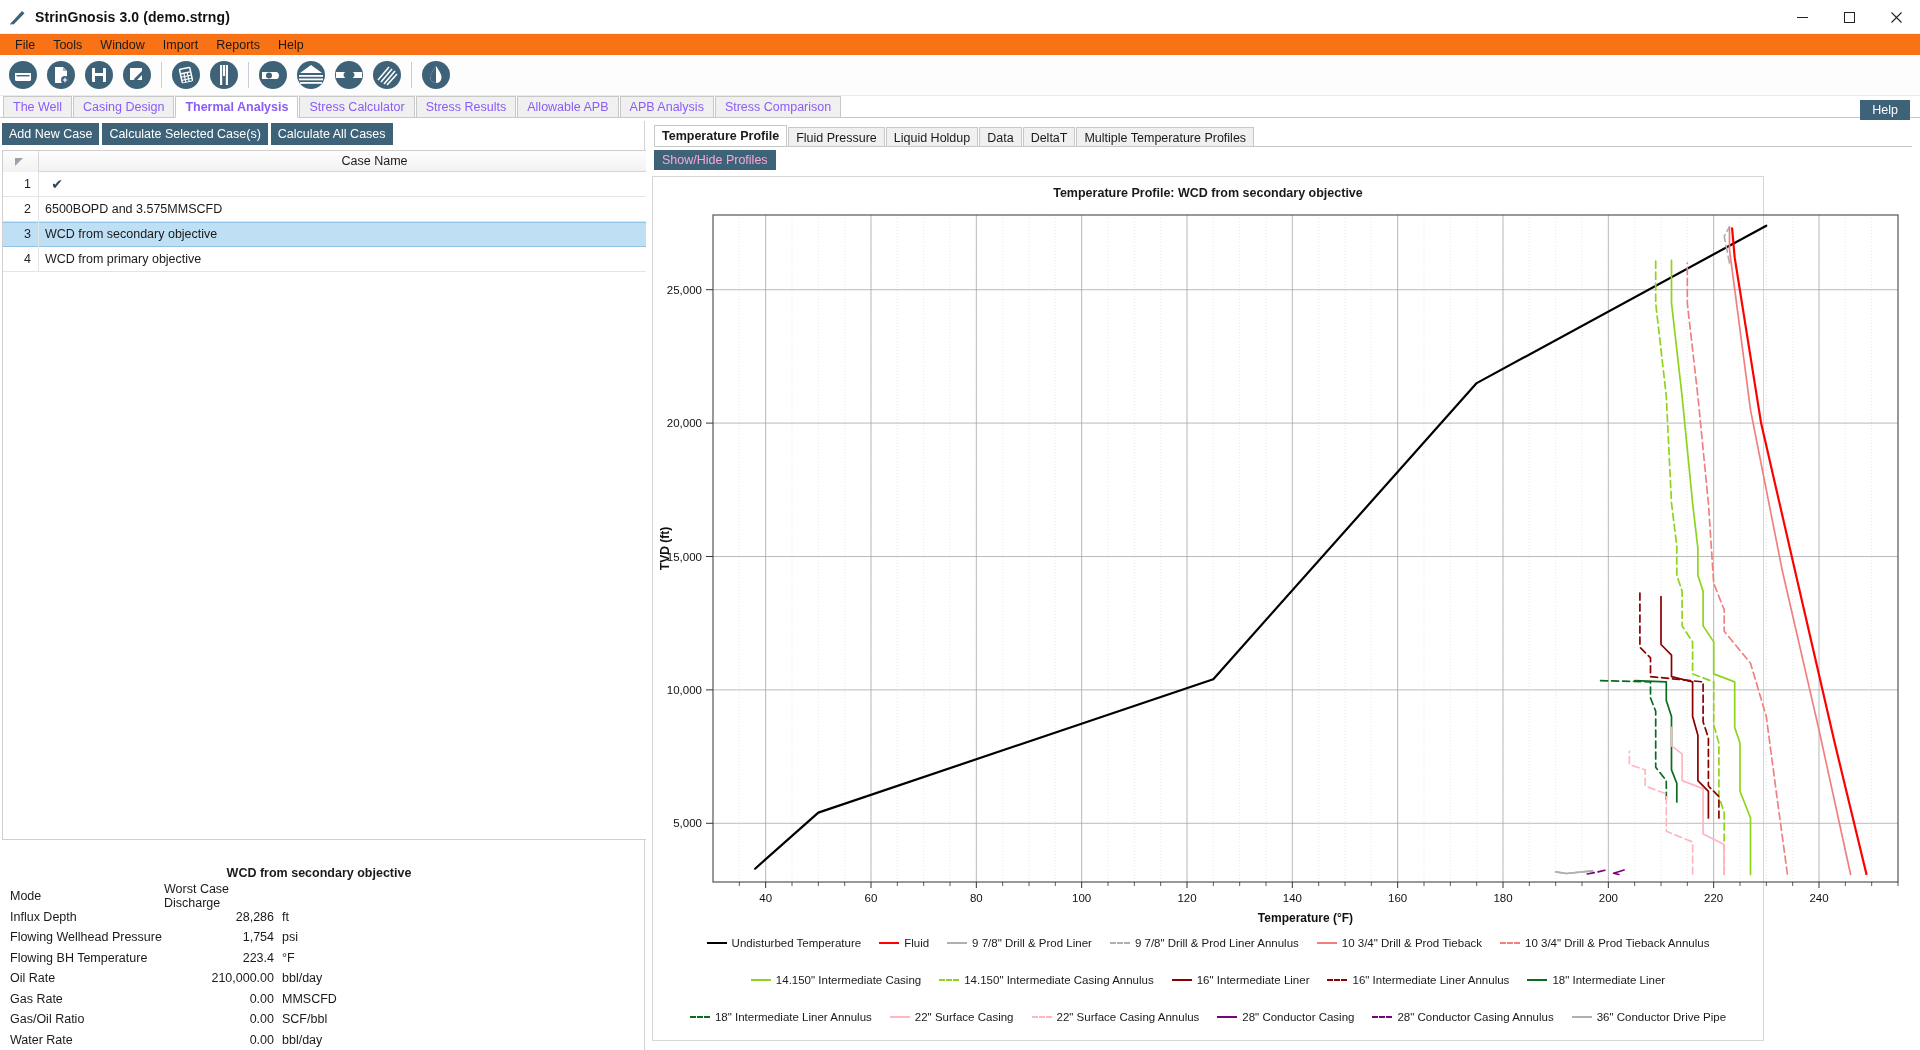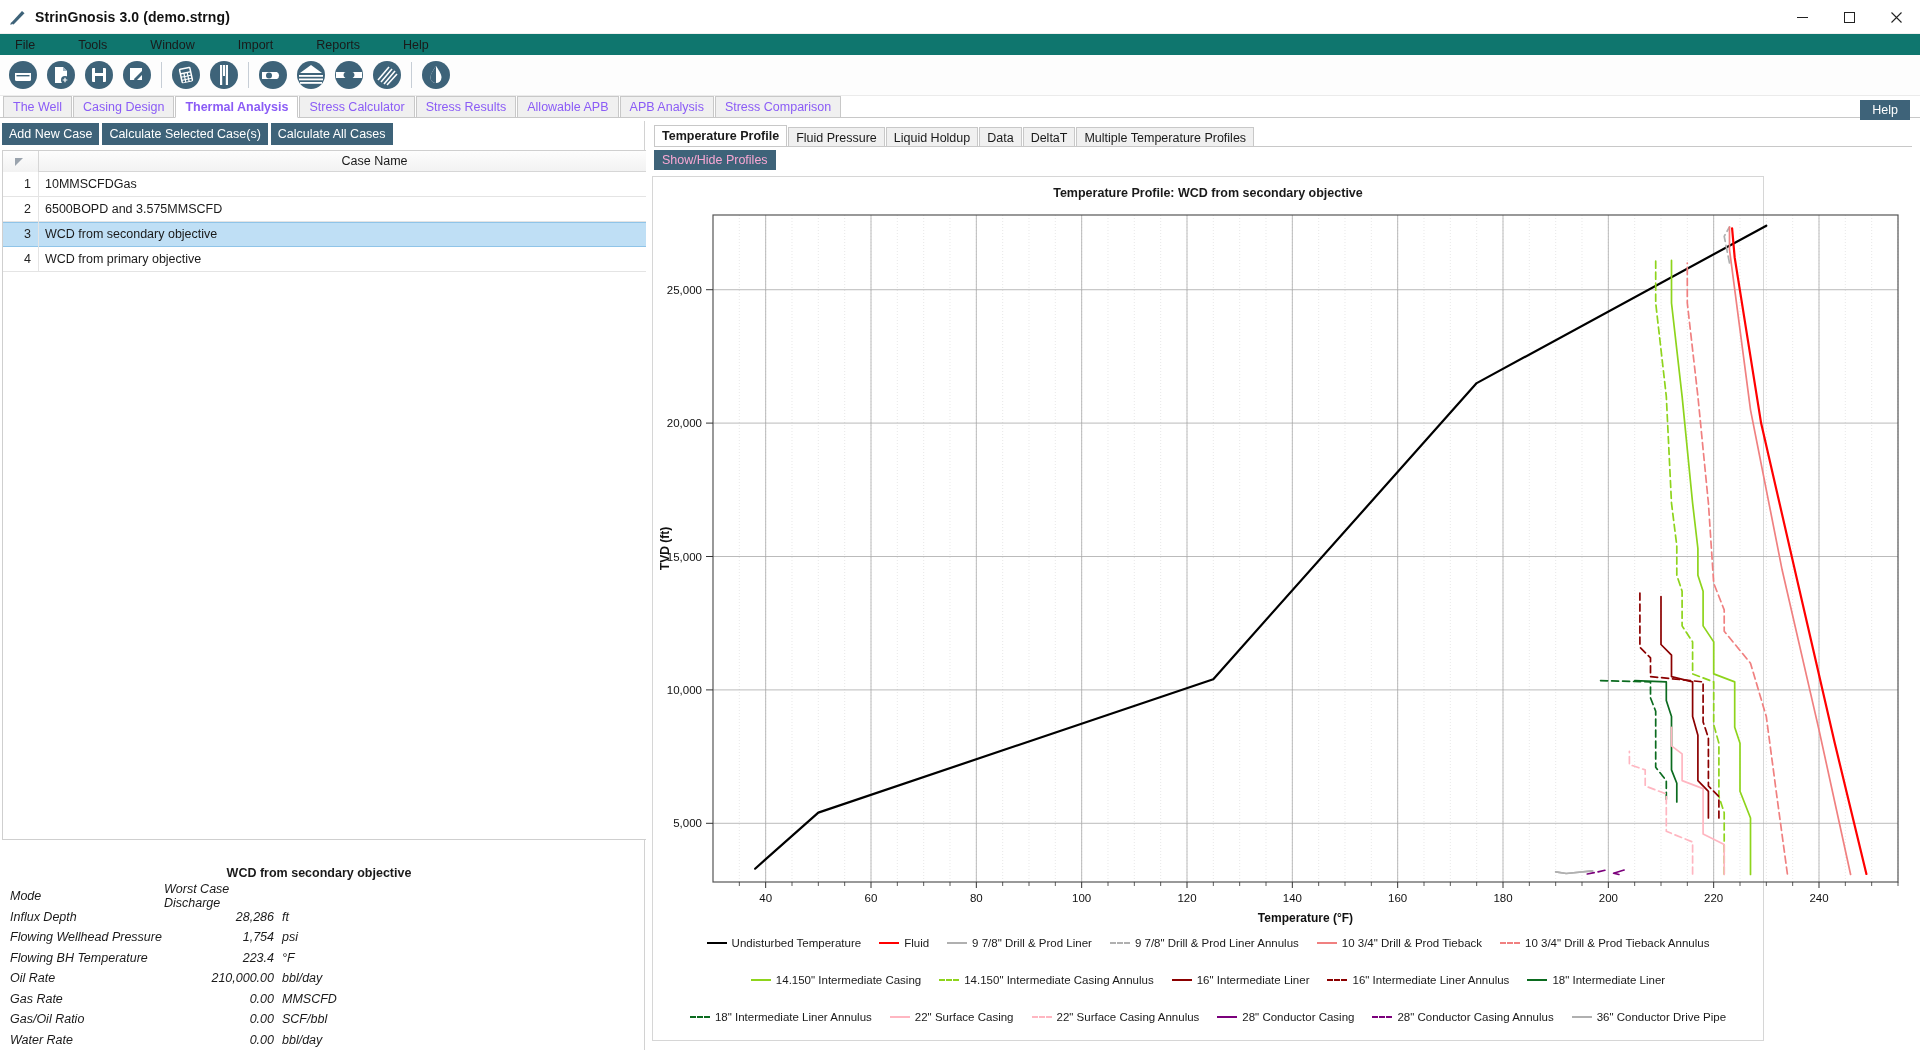--- a/index.html
+++ b/index.html
@@ -43,26 +43,25 @@
   .winbtn {
     width: 47px; height: 34px;
     display: flex; align-items: center; justify-content: center;
     cursor: default;
   }
   .winbtn svg { display:block; }
 
   
   #menubar {
     height: 21px;
-    background: #0f766e;
+    background: #f97316;
     display: flex;
     align-items: center;
     padding-left: 6px;
     font-size: 12.5px;
-    gap: 25px;
   }
   .menu-item {
     padding: 2px 9px;
     color: #1a1a1a;
     cursor: default;
     line-height: 16px;
   }
 
   
   #toolbar {
@@ -255,21 +254,20 @@
   #props-title {
     text-align: center;
     font-weight: bold;
     padding-bottom: 6px;
     font-size: 12.5px;
   }
   .prop-row {
     display: flex;
     height: 20.5px;
     align-items: center;
-    font-style: italic;
   }
   .prop-label { width: 160px; padding-left: 8px; }
   .prop-value { width: 120px; text-align: right; padding-right: 8px; }
   .prop-unit  { width: 90px; }
 
   
   #right-pane {
     position: absolute;
     left: 646px; top: 0;
     width: 1274px;
@@ -554,21 +552,20 @@
 
     <div id="case-grid">
       <div id="grid-head">
         <div class="gh-corner"></div>
         <div class="gh-name">Case Name</div>
         <div class="gh-check"></div>
       </div>
 
       <div class="grid-row">
         <div class="gr-num">1</div>
-        <div class="gr-name">10MMSCFDGas</div>
         <div class="gr-check">✔</div>
       </div>
       <div class="grid-row">
         <div class="gr-num">2</div>
         <div class="gr-name">6500BOPD and 3.575MMSCFD</div>
         <div class="gr-check">✔</div>
       </div>
       <div class="grid-row selected">
         <div class="gr-num">3</div>
         <div class="gr-name">WCD from secondary objective</div>

